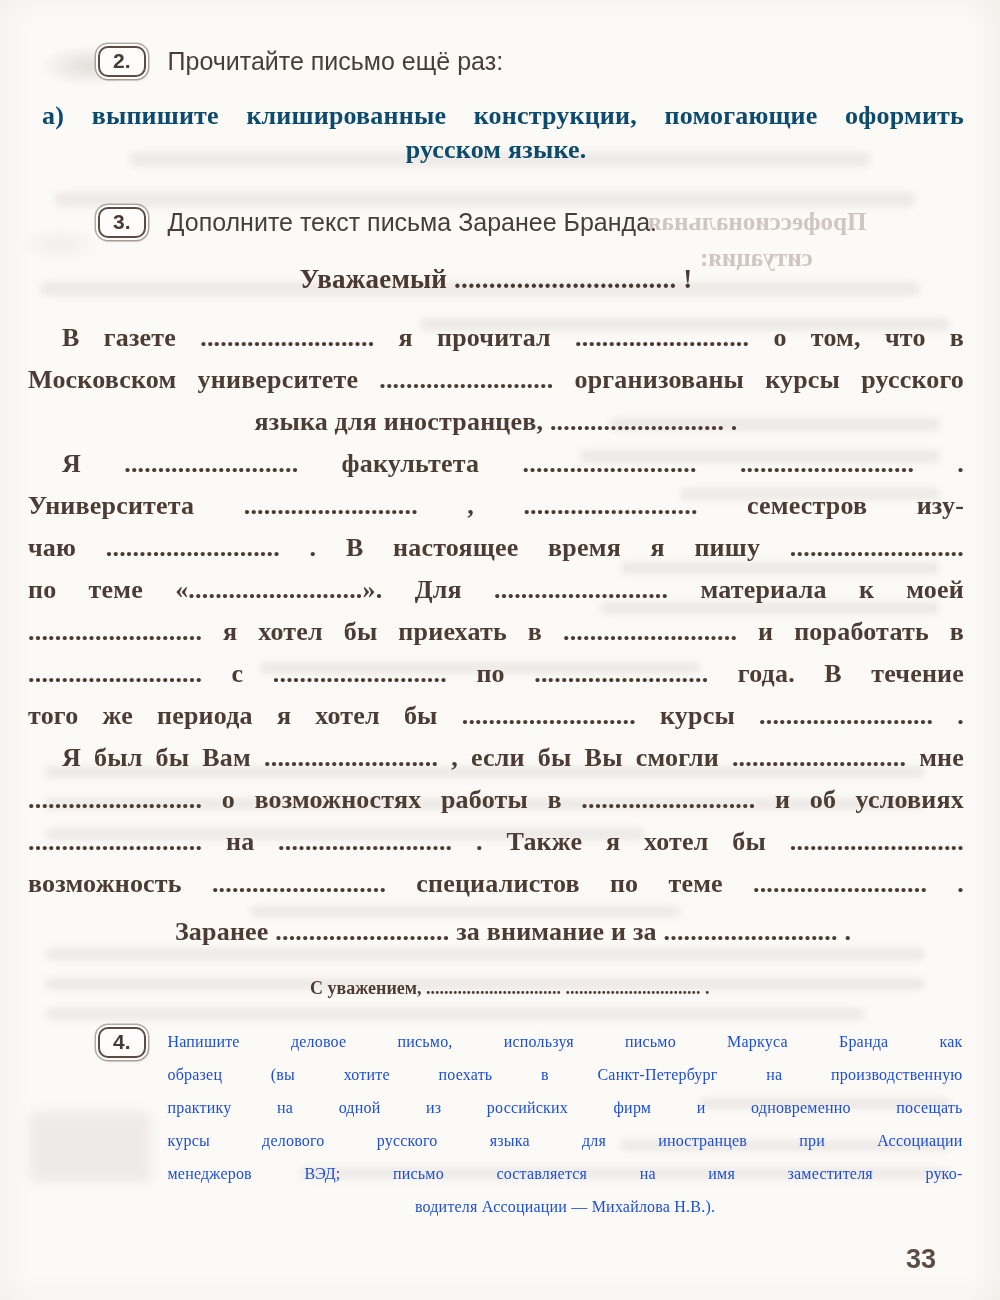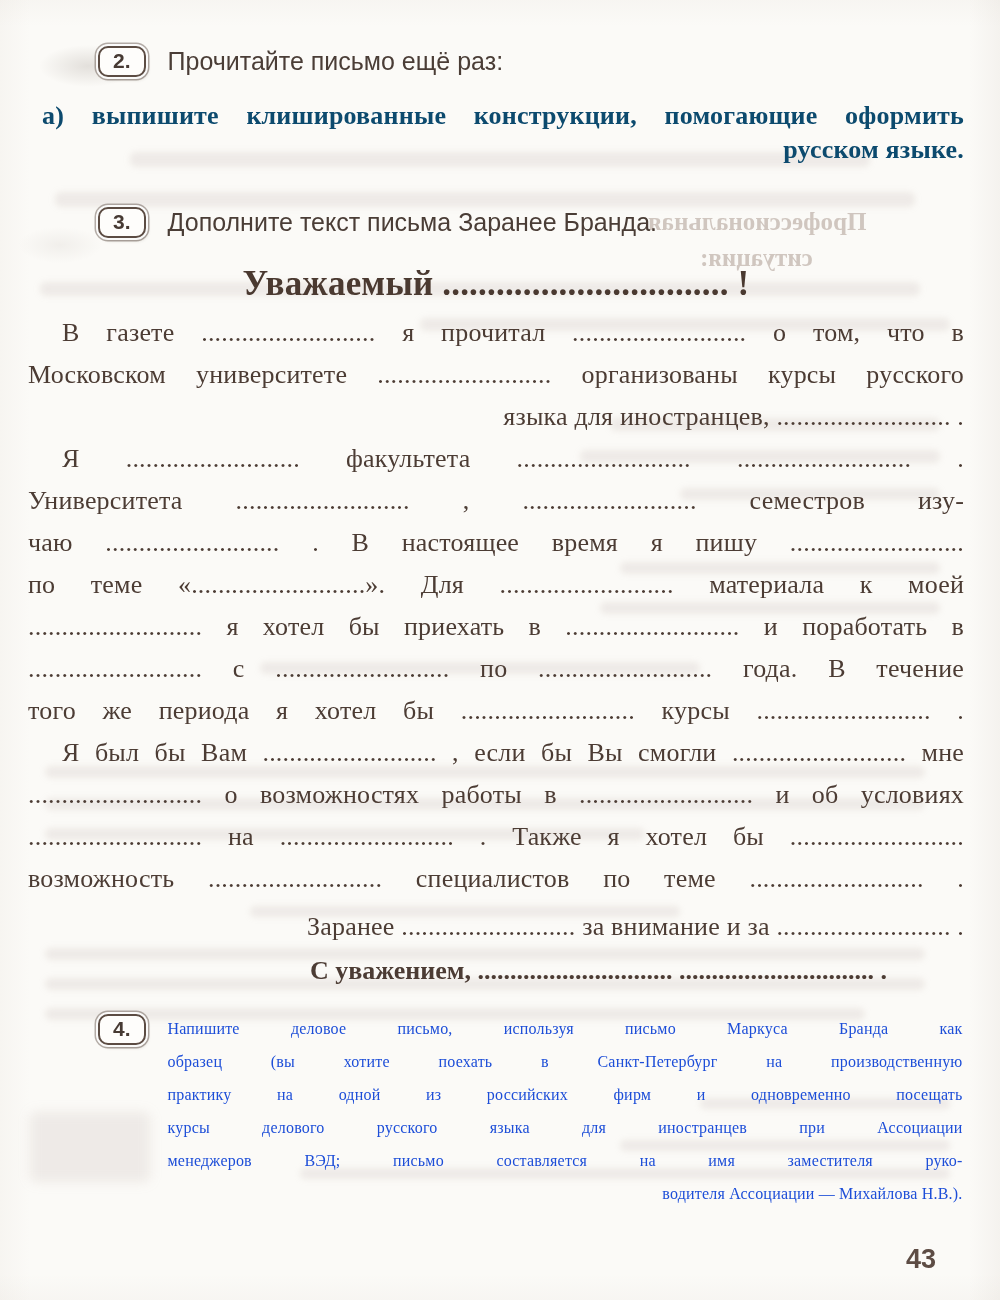--- a/index.html
+++ b/index.html
@@ -71,46 +71,46 @@
     margin-top: 22px;
     font-size: 26px;
     font-weight: bold;
     line-height: 34px;
     color: #0c4a6e;
     letter-spacing: 0.2px;
   }
 
   .ln { white-space: nowrap; }
   .l-just { text-align: justify; text-align-last: justify; white-space: normal; }
-  .l-left { text-align: right; }
+  .l-left { text-align: center; }
   .ind-sm { text-indent: 14px; }
   .ind { text-indent: 34px; }
 
   .salutation {
     margin-top: 26px;
     text-align: center;
-    font-size: 35px;
+    font-size: 27px;
     font-weight: bold;
     color: #4a3930;
     letter-spacing: 0.2px;
   }
 
   .letter {
-    margin-top: 8px;
+    margin-top: 22px;
     font-size: 26px;
-    font-weight: normal;
+    font-weight: bold;
     line-height: 42px;
     color: #4c3c34;
     letter-spacing: 0.2px;
   }
 
   .signoff {
-    margin-top: 8px;
+    margin-top: 25px;
     margin-left: 282px;
-    font-size: 26px;
+    font-size: 18px;
     font-weight: bold;
     color: #4c3c34;
     white-space: nowrap;
   }
 
   .row-ex4 {
     margin-top: 26px;
     display: flex;
     align-items: flex-start;
     gap: 22px;
@@ -211,13 +211,13 @@
       <div class="ln l-just">образец (вы хотите поехать в Санкт-Петербург на производственную</div>
       <div class="ln l-just">практику на одной из российских фирм и одновременно посещать</div>
       <div class="ln l-just">курсы делового русского языка для иностранцев при Ассоциации</div>
       <div class="ln l-just">менеджеров ВЭД; письмо составляется на имя заместителя руко-</div>
       <div class="ln l-left">водителя Ассоциации — Михайлова Н.В.).</div>
     </div>
   </div>
 
 </div>
 
-<div class="page-number">43</div>
+<div class="page-number">33</div>
 
 </body></html>

